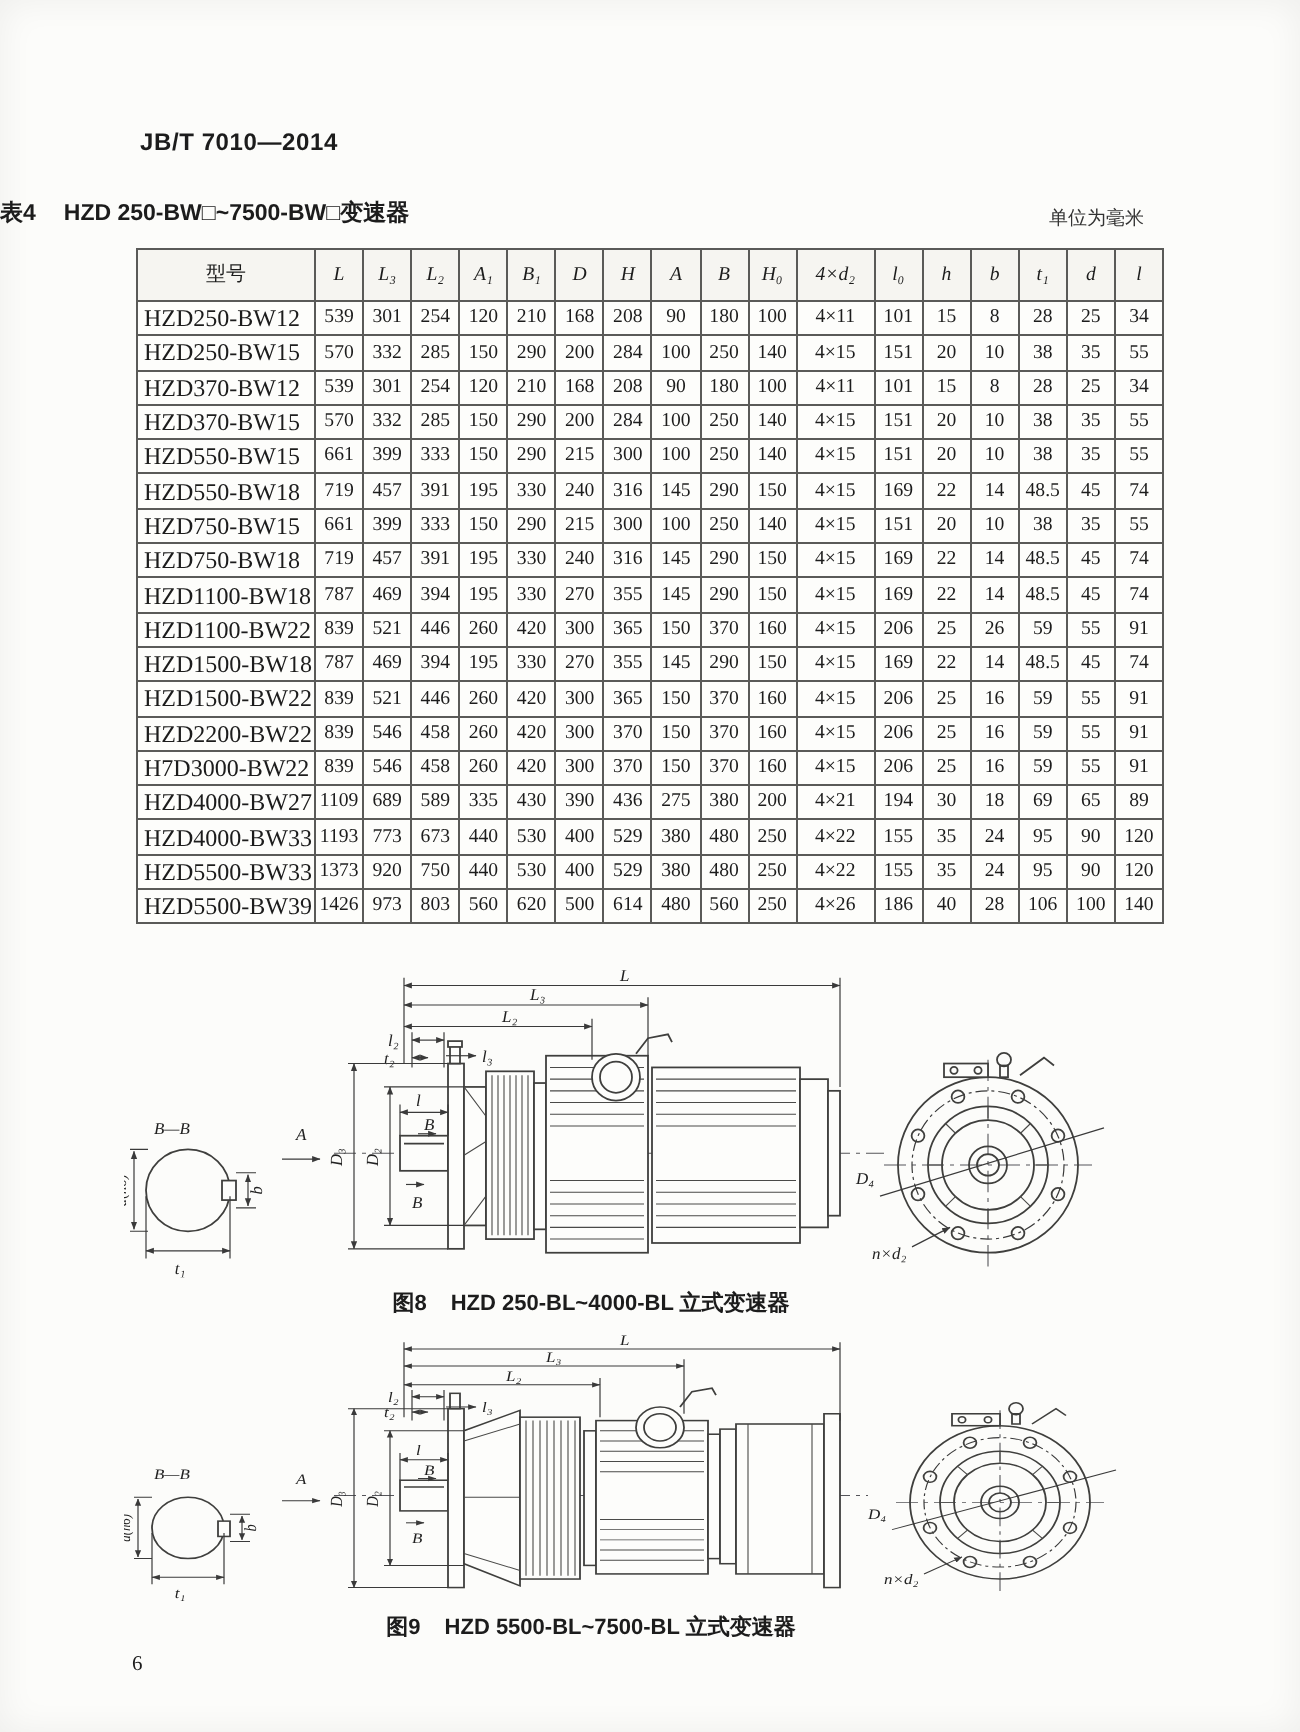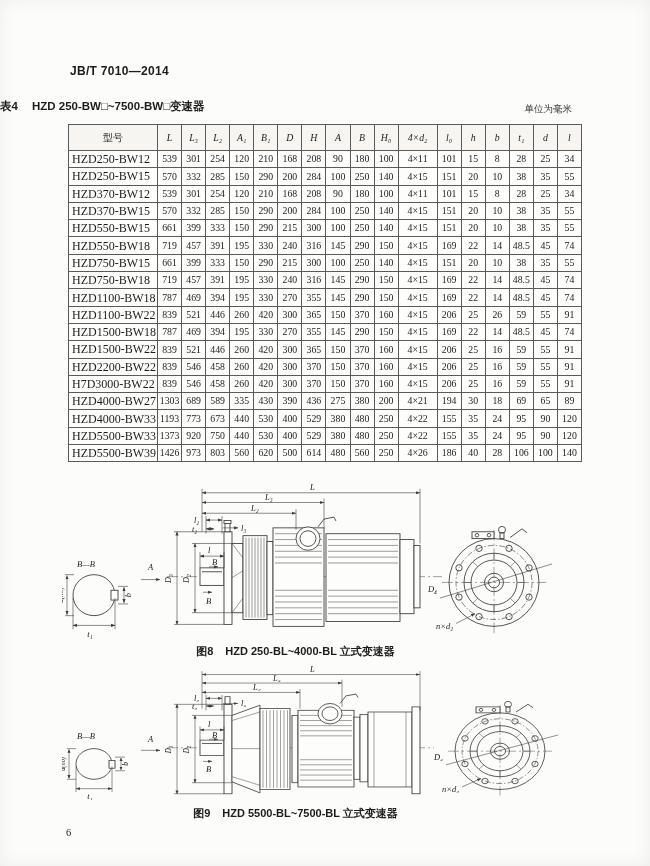--- a/index.html
+++ b/index.html
@@ -344,21 +344,21 @@
           <td>4×15</td>
           <td>206</td>
           <td>25</td>
           <td>16</td>
           <td>59</td>
           <td>55</td>
           <td>91</td>
         </tr>
         <tr>
           <td class="c-model">HZD4000-BW27</td>
-          <td>1303</td>
+          <td>1109</td>
           <td>689</td>
           <td>589</td>
           <td>335</td>
           <td>430</td>
           <td>390</td>
           <td>436</td>
           <td>275</td>
           <td>380</td>
           <td>200</td>
           <td>4×21</td>

